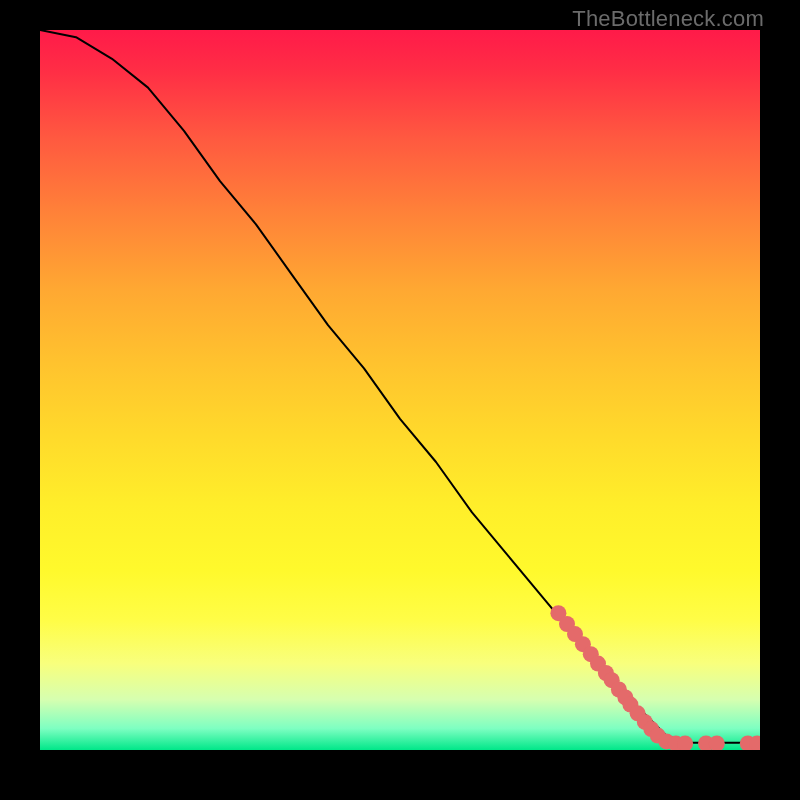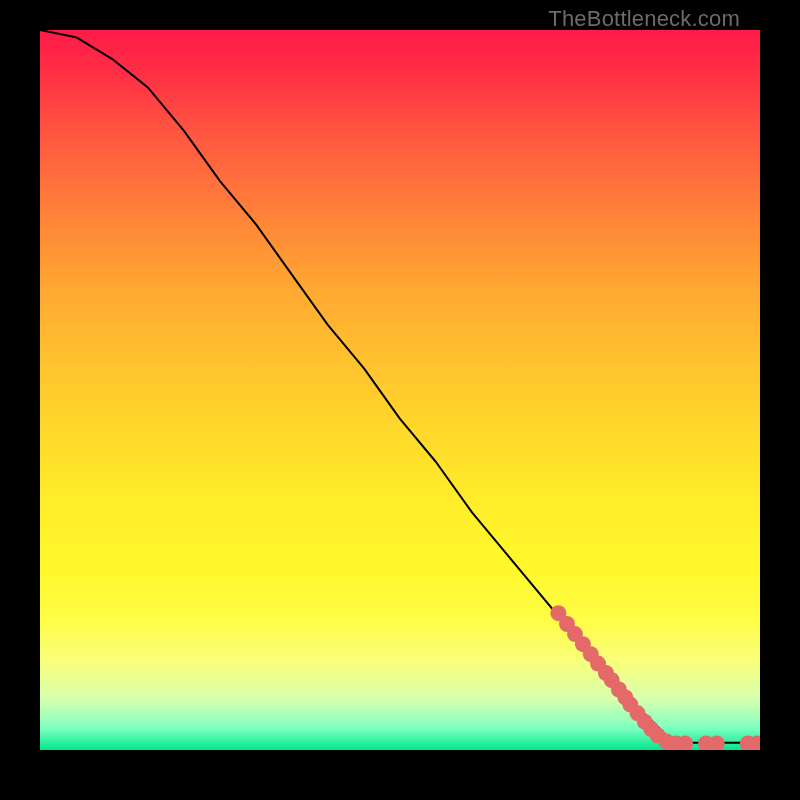--- a/index.html
+++ b/index.html
@@ -50,21 +50,21 @@
   }
   svg.curve {
     position: absolute;
     inset: 0;
     width: 720px;
     height: 720px;
   }
   .watermark {
     position: absolute;
     top: 6px;
-    right: 60px;
+    right: 36px;
     color: #6b6b6b;
     font-size: 22px;
     font-weight: 500;
     letter-spacing: 0.2px;
   }
 </style>
 </head>
 <body>
 
 <div class="frame">

